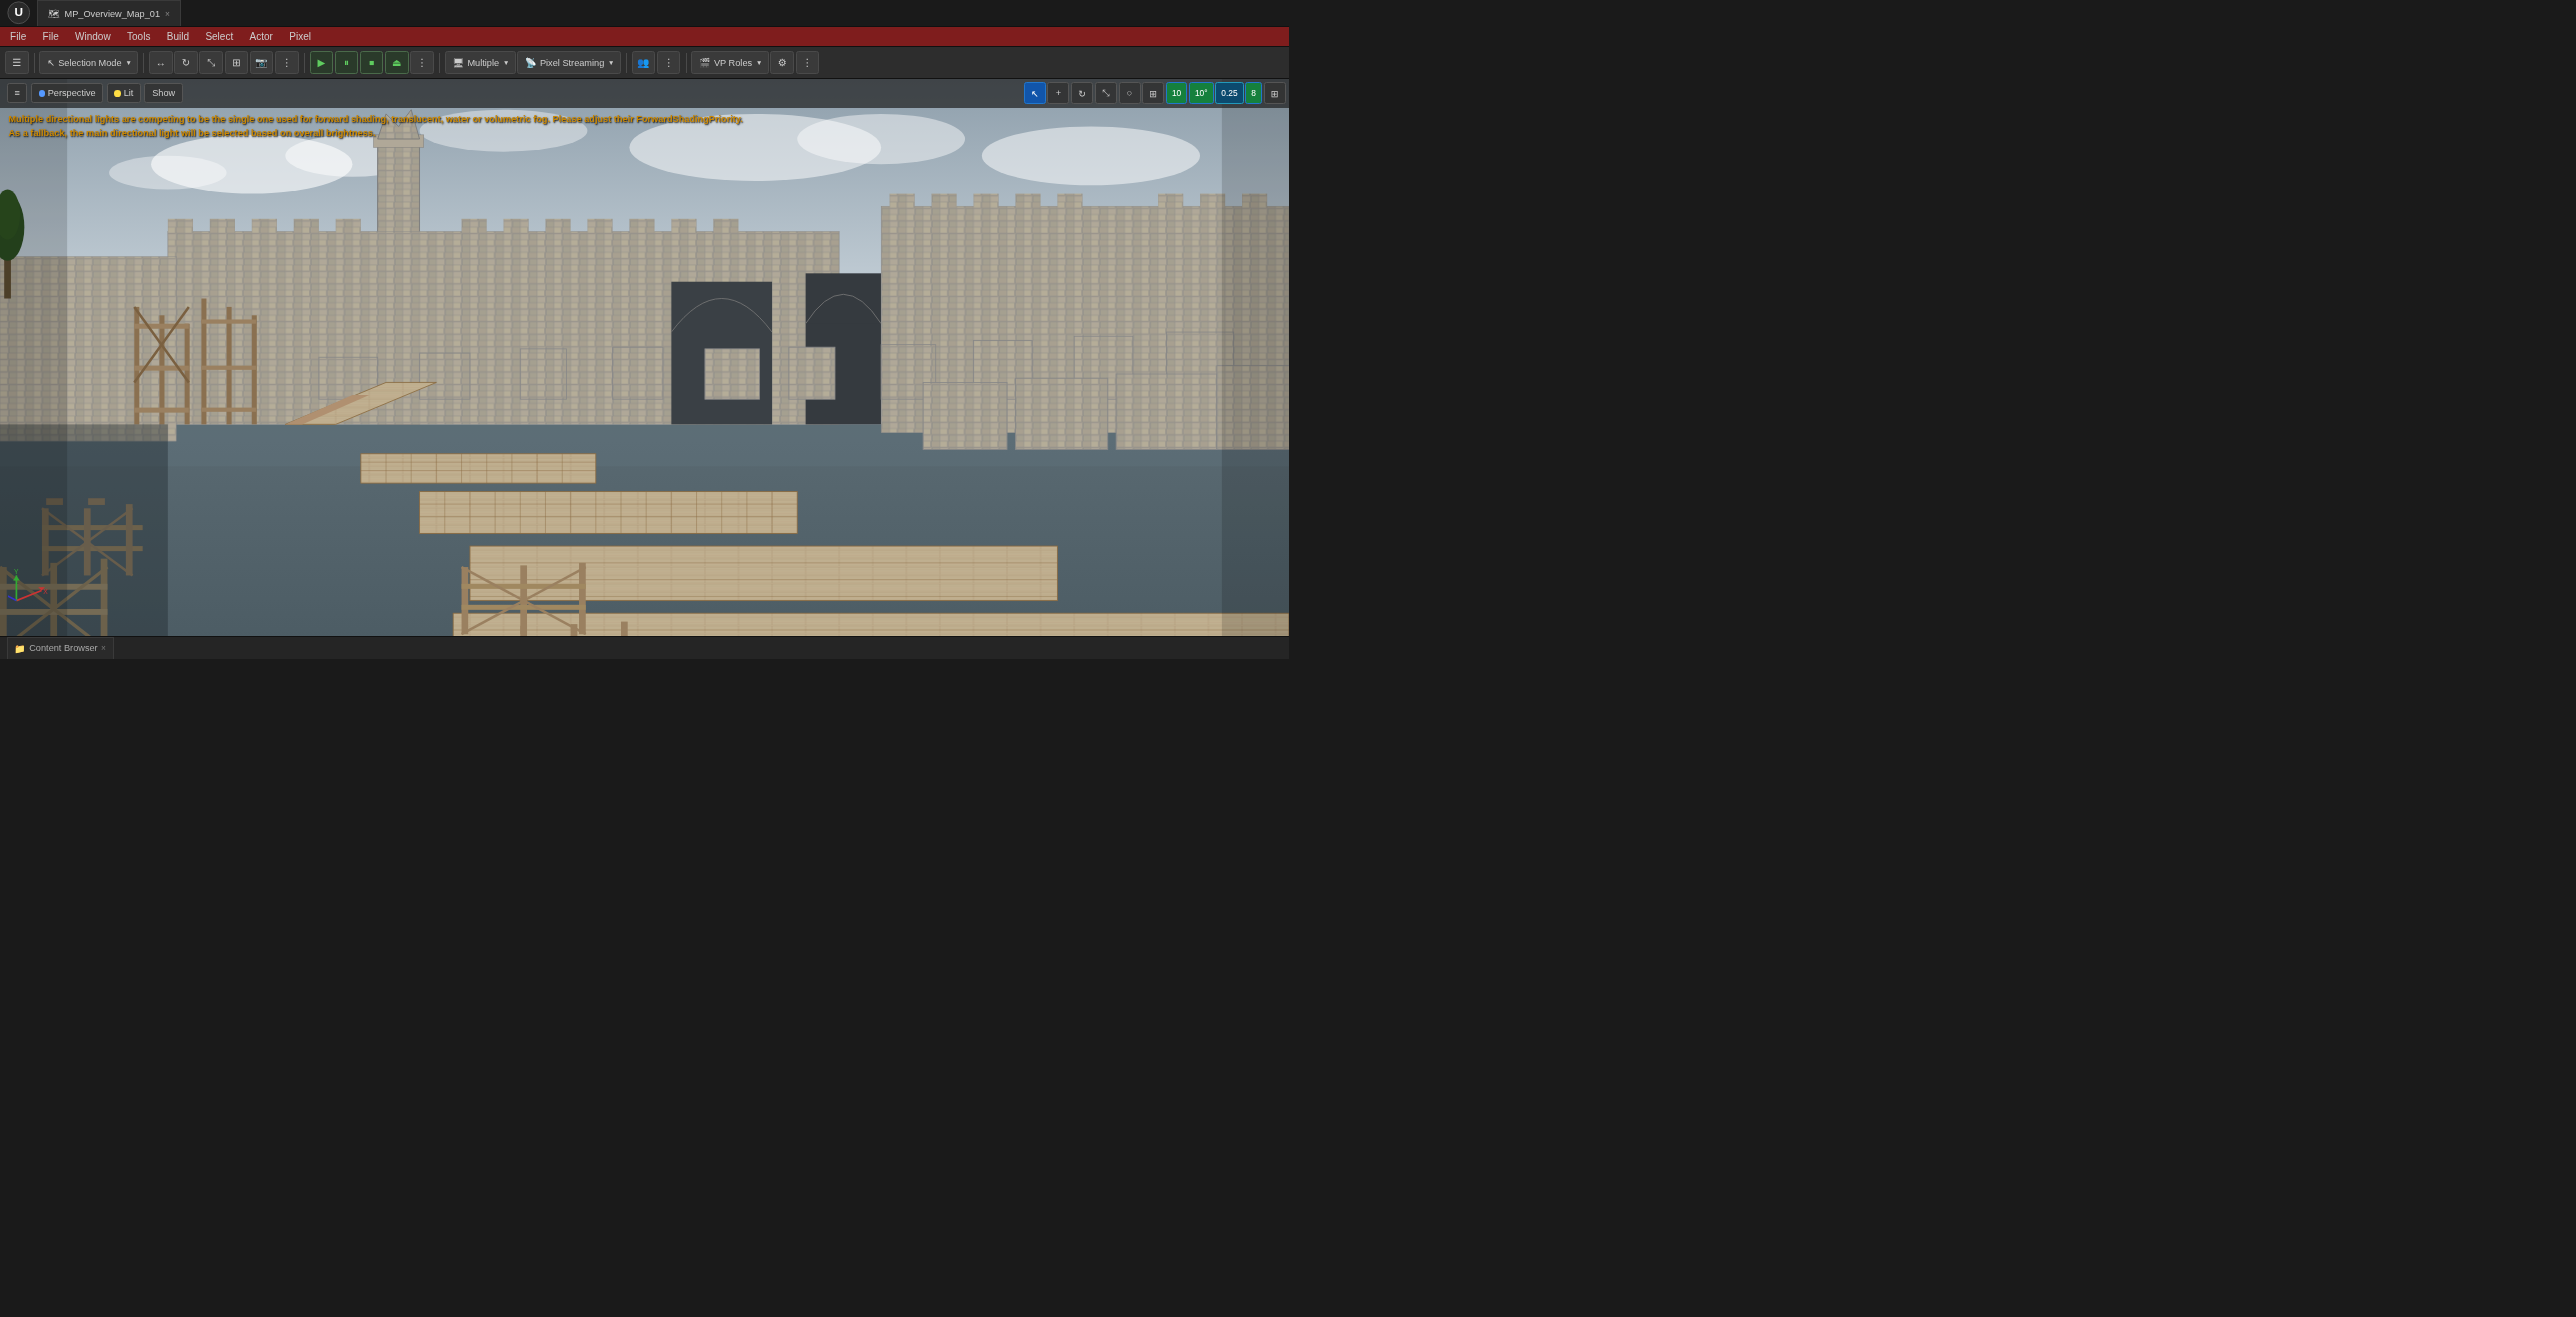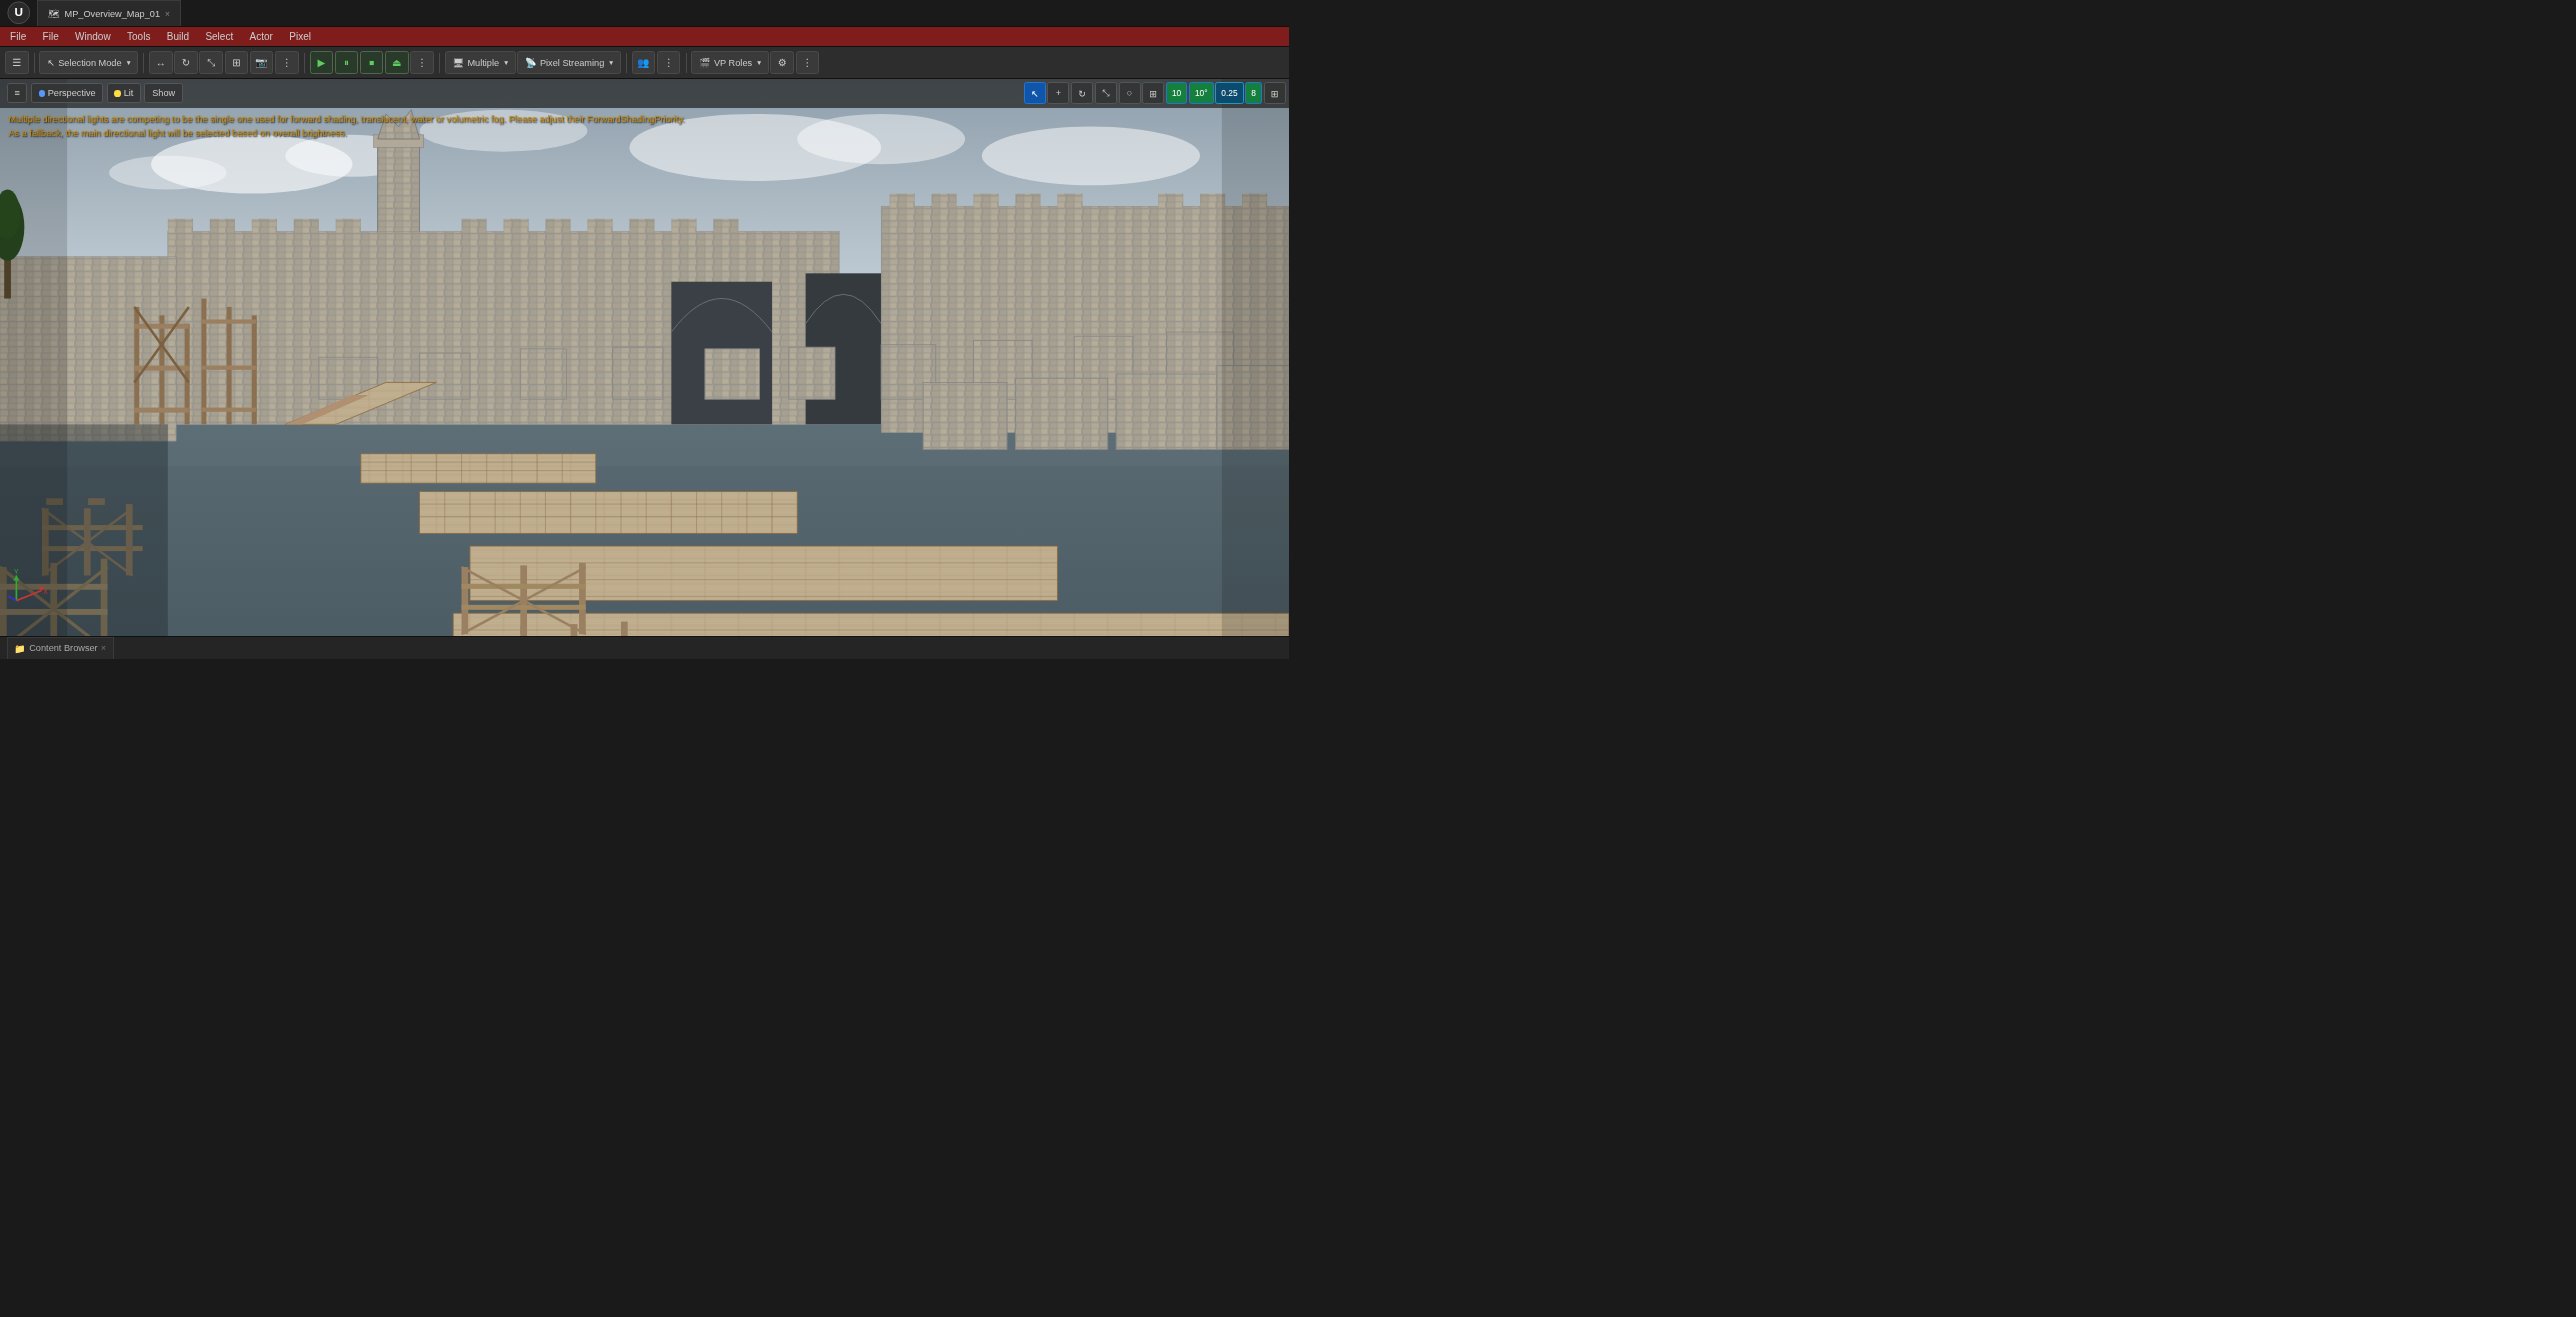--- a/index.html
+++ b/index.html
@@ -215,21 +215,21 @@
 
     
     #warning-text {
       position: absolute;
       top: 34px;
       left: 8.4px;
       color: #cc8800;
       font-size: 9.2px;
       line-height: 1.5;
       z-index: 10;
-      font-weight: normal;
+      font-weight: bold;
       text-shadow: 0.8px 0.8px 1.7px #000;
     }
 
     
     #coord-overlay {
       position: absolute;
       bottom: 25px;
       left: 8.4px;
       z-index: 10;
     }

